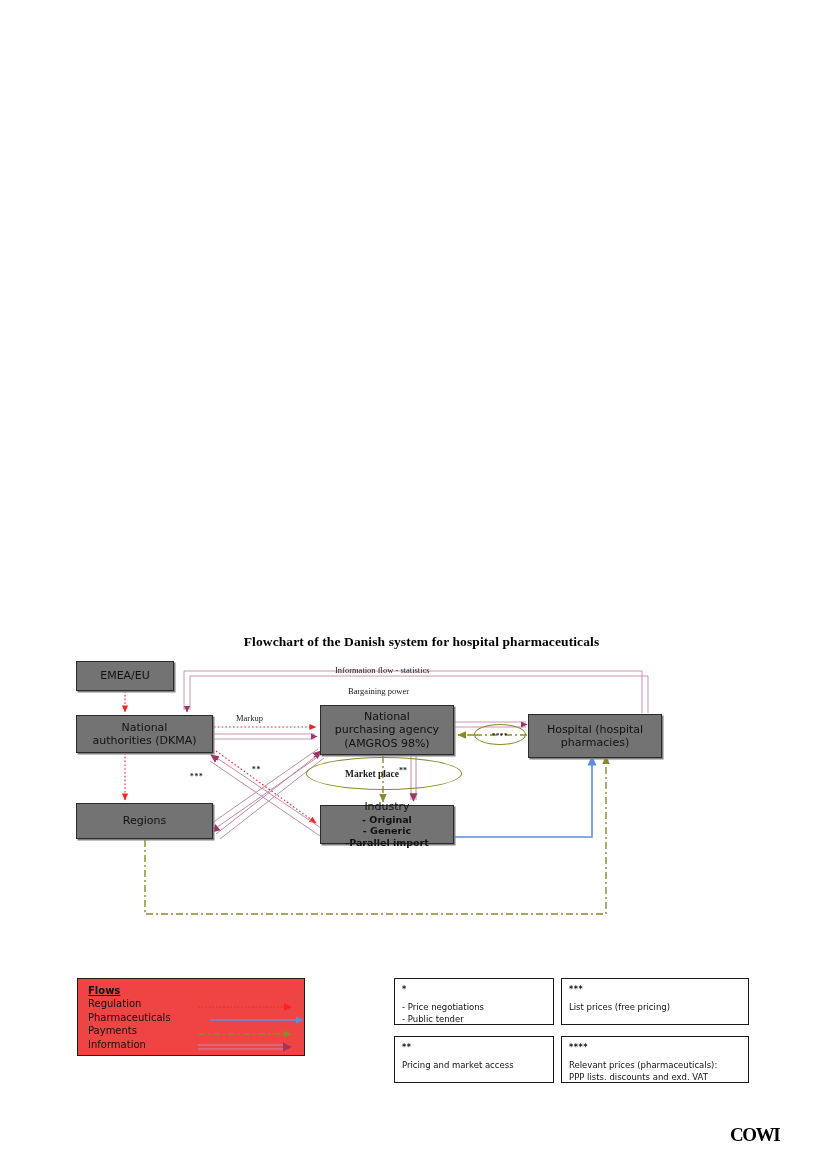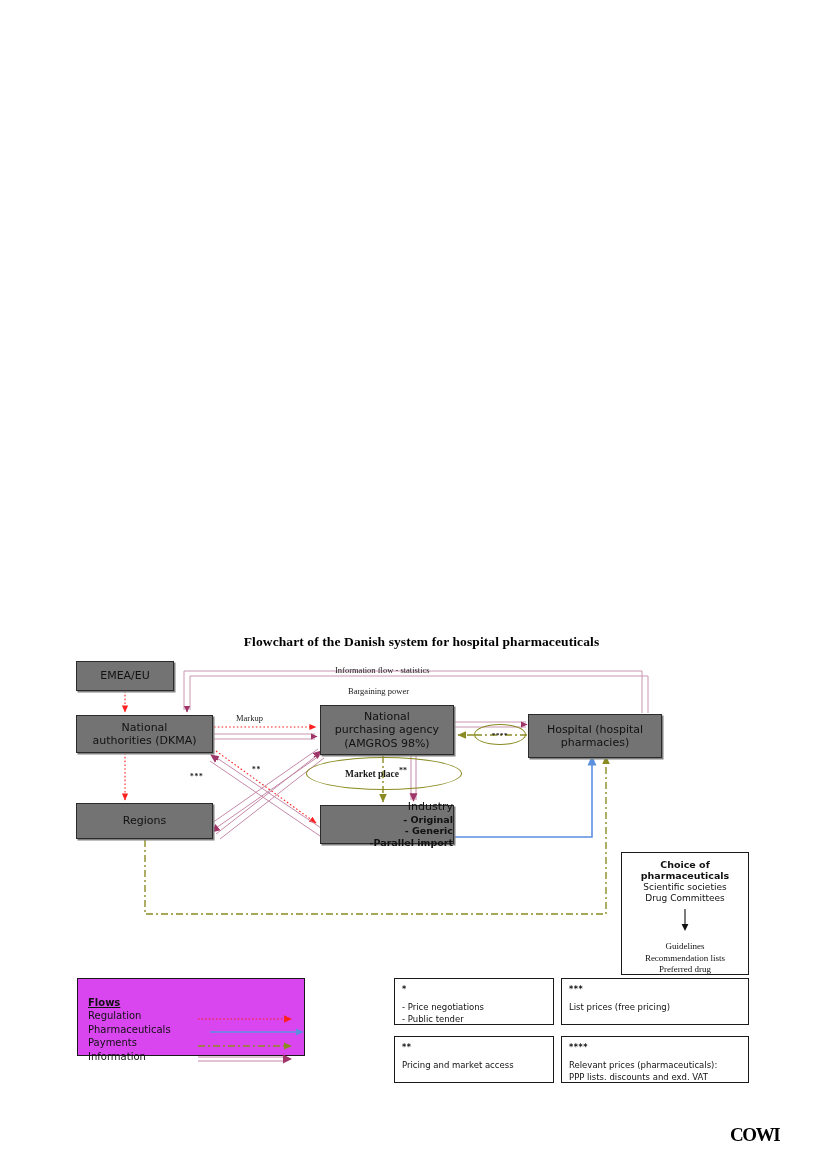--- a/index.html
+++ b/index.html
@@ -53,21 +53,21 @@
     z-index: 6;
   }
   .node .ln { display: block; white-space: nowrap; }
   .node .sub { font-size: 9.5px; font-weight: bold; }
 
   #node-emea   { left: 68px;  top: 661px; width: 98px;  height: 30px; font-size: 11px; }
   #node-natauth{ left: 68px;  top: 715px; width: 137px; height: 38px; }
   #node-regions{ left: 68px;  top: 803px; width: 137px; height: 36px; }
   #node-npa    { left: 312px; top: 705px; width: 134px; height: 50px; }
   #node-hospital{left: 520px; top: 714px; width: 134px; height: 44px; text-align: right; }
-  #node-industry{left: 312px; top: 805px; width: 134px; height: 39px; align-items: flex-end; }
+  #node-industry{left: 312px; top: 805px; width: 134px; height: 39px; }
 
   
   .ellipse {
     position: absolute;
     box-sizing: border-box;
     border: 1.4px solid #8a8a22;
     border-radius: 50%;
     background: transparent;
     display: flex;
     align-items: center;
@@ -122,23 +122,23 @@
     font-family: "Liberation Serif", serif;
     font-size: 9px; line-height: 1.28; text-align:center;
   }
 
   
   #legend-flows {
     position: absolute;
     left: 69px; top: 978px; width: 228px; height: 78px;
     box-sizing: border-box;
     border: 1.8px solid #1a1a1a;
-    background: #d946ef;
+    background: #ef4444;
     z-index: 6;
-    padding: 18px 8px 0 10px;
+    padding: 6px 8px 0 10px;
     font-family: "DejaVu Sans", sans-serif;
   }
   #legend-flows .lg-title {
     font-size: 10px; font-weight: bold; text-decoration: underline;
     color: #111; margin-bottom: 1px;
   }
   .lg-row { display: flex; align-items: center; height: 13.5px; gap: 37px; }
   .lg-row .lg-name { font-size: 10px; color: #111; width: 108px; }
   .lg-row .lg-swatch { position: relative; flex: 1; height: 12px; }
 
@@ -307,35 +307,20 @@
   <div class="ellipse" id="ell-4star">
     <span>****</span>
   </div>
 
   <div class="edge-label" id="lbl-info-flow">Information flow - statistics</div>
   <div class="edge-label" id="lbl-bargain">Bargaining power</div>
   <div class="edge-label" id="lbl-markup">Markup</div>
   <div class="edge-label" id="lbl-2star">**</div>
   <div class="edge-label" id="lbl-3star">***</div>
 
-  <div id="choice-box">
-    <div class="hdr">Choice of</div>
-    <div class="hdr">pharmaceuticals</div>
-    <div class="sub">Scientific societies</div>
-    <div class="sub">Drug Committees</div>
-    <div class="dn-arrow">
-      <svg width="10" height="24" viewBox="0 0 10 24">
-        <path d="M5,0 L5,17" stroke="#111" stroke-width="1.1" fill="none"></path>
-        <path d="M1.6,15 L5,22 L8.4,15 z" fill="#111"></path>
-      </svg>
-    </div>
-    <div class="foot">Guidelines</div>
-    <div class="foot">Recommendation lists</div>
-    <div class="foot">Preferred drug</div>
-  </div>
 
   <div id="legend-flows">
     <div class="lg-title">Flows</div>
 
     <div class="lg-row">
       <span class="lg-name">Regulation</span>
       <span class="lg-swatch">
         <svg width="100" height="12" viewBox="0 0 100 12">
           <path d="M2,6 L90,6" stroke="#ff2020" stroke-width="1.2" stroke-dasharray="1.6,2" fill="none"></path>
           <path d="M88,2.2 L96,6 L88,9.8 z" fill="#ff2020"></path>

